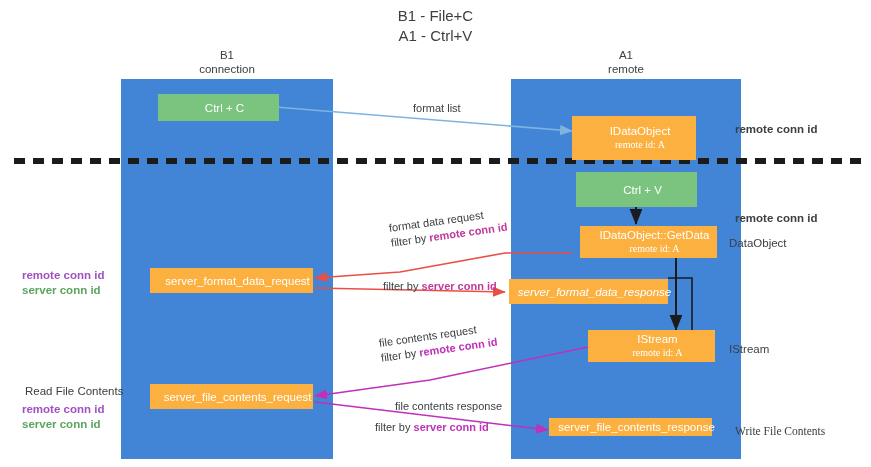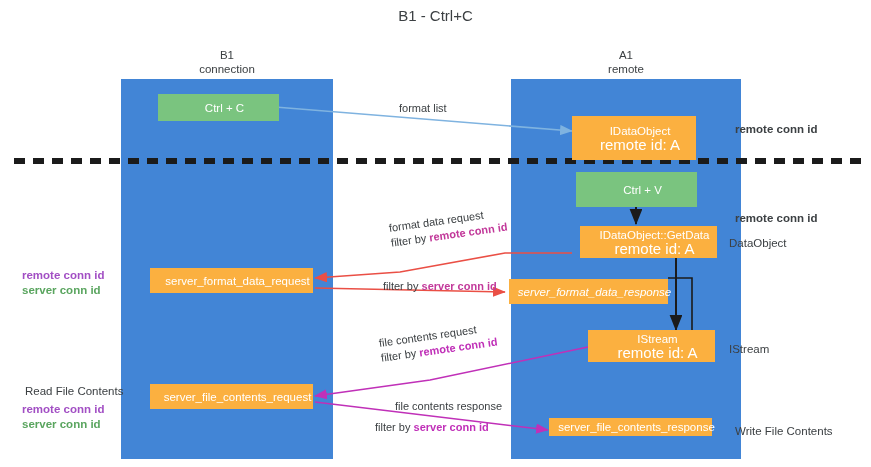--- a/index.html
+++ b/index.html
@@ -67,21 +67,21 @@
     color: #ffffff;
     font-size: 11.5px;
     line-height: 14px;
     text-align: left;
     z-index: 5;
     padding-left: 12px;
   }
   .node.green { background: #7ac47f; }
   .node.orange { background: #fbb martin; }
   .node.orange { background: #fbb040; }
-  .node .l2 { font-size: 15px; }
+  .node .l2 { font-size: 10px; font-family: Liberation Serif, serif; }
 
   
   .side-note {
     position: absolute;
     font-size: 11.5px;
     line-height: 15px;
     color: #3c4043;
     z-index: 6;
   }
   .purple { color: #a24fc4; font-weight: bold; }
@@ -110,21 +110,22 @@
     line-height: 15px;
     z-index: 6;
   }
 </style>
 </head>
 <body>
 
 <div id="canvas">
 
   <div class="title">
-    <div>B1 - Ctrl+C</div>
+    <div>B1 - File+C</div>
+    <div>A1 - Ctrl+V</div>
   </div>
 
   <div class="lane-head" style="left:147px; top:48px;">
     <div>B1</div>
     <div>connection</div>
   </div>
   <div class="lane-head" style="left:546px; top:48px;">
     <div>A1</div>
     <div>remote</div>
   </div>
@@ -199,21 +200,21 @@
   </div>
 
   <div class="node orange" style="left:150px; top:384px; width:163px; height:25px;">
     <div>server_file_contents_request</div>
   </div>
 
   <div class="node orange" style="left:549px; top:418px; width:163px; height:18px;">
     <div>server_file_contents_response</div>
   </div>
 
-  <div class="arrow-label" style="left:399px; top:101px;">
+  <div class="arrow-label" style="left:413px; top:101px;">
     <span>format list</span>
   </div>
 
   <div class="arrow-label rot" style="left:388px; top:221px; transform: rotate(-8deg);">
     <div>format data request</div>
     <div>
       <span class="plain">filter by </span><span class="lbl-purple">remote conn id</span>
     </div>
   </div>
 
@@ -246,21 +247,21 @@
   </div>
 
   <div class="right-note" style="left:729px; top:236px;">
     <span>DataObject</span>
   </div>
 
   <div class="right-note" style="left:729px; top:342px;">
     <span>IStream</span>
   </div>
 
-  <div class="right-note" style="left:735px; top:424px;">
+  <div class="right-note" style="left:735px; top:424px;font-family:Liberation Serif, serif;">
     <span>Write File Contents</span>
   </div>
 
   <div class="side-note" style="left:22px; top:268px;">
     <div class="purple">remote conn id</div>
     <div class="green-t">server conn id</div>
   </div>
 
   <div class="side-note" style="left:25px; top:384px;">
     <span>Read File Contents</span>

